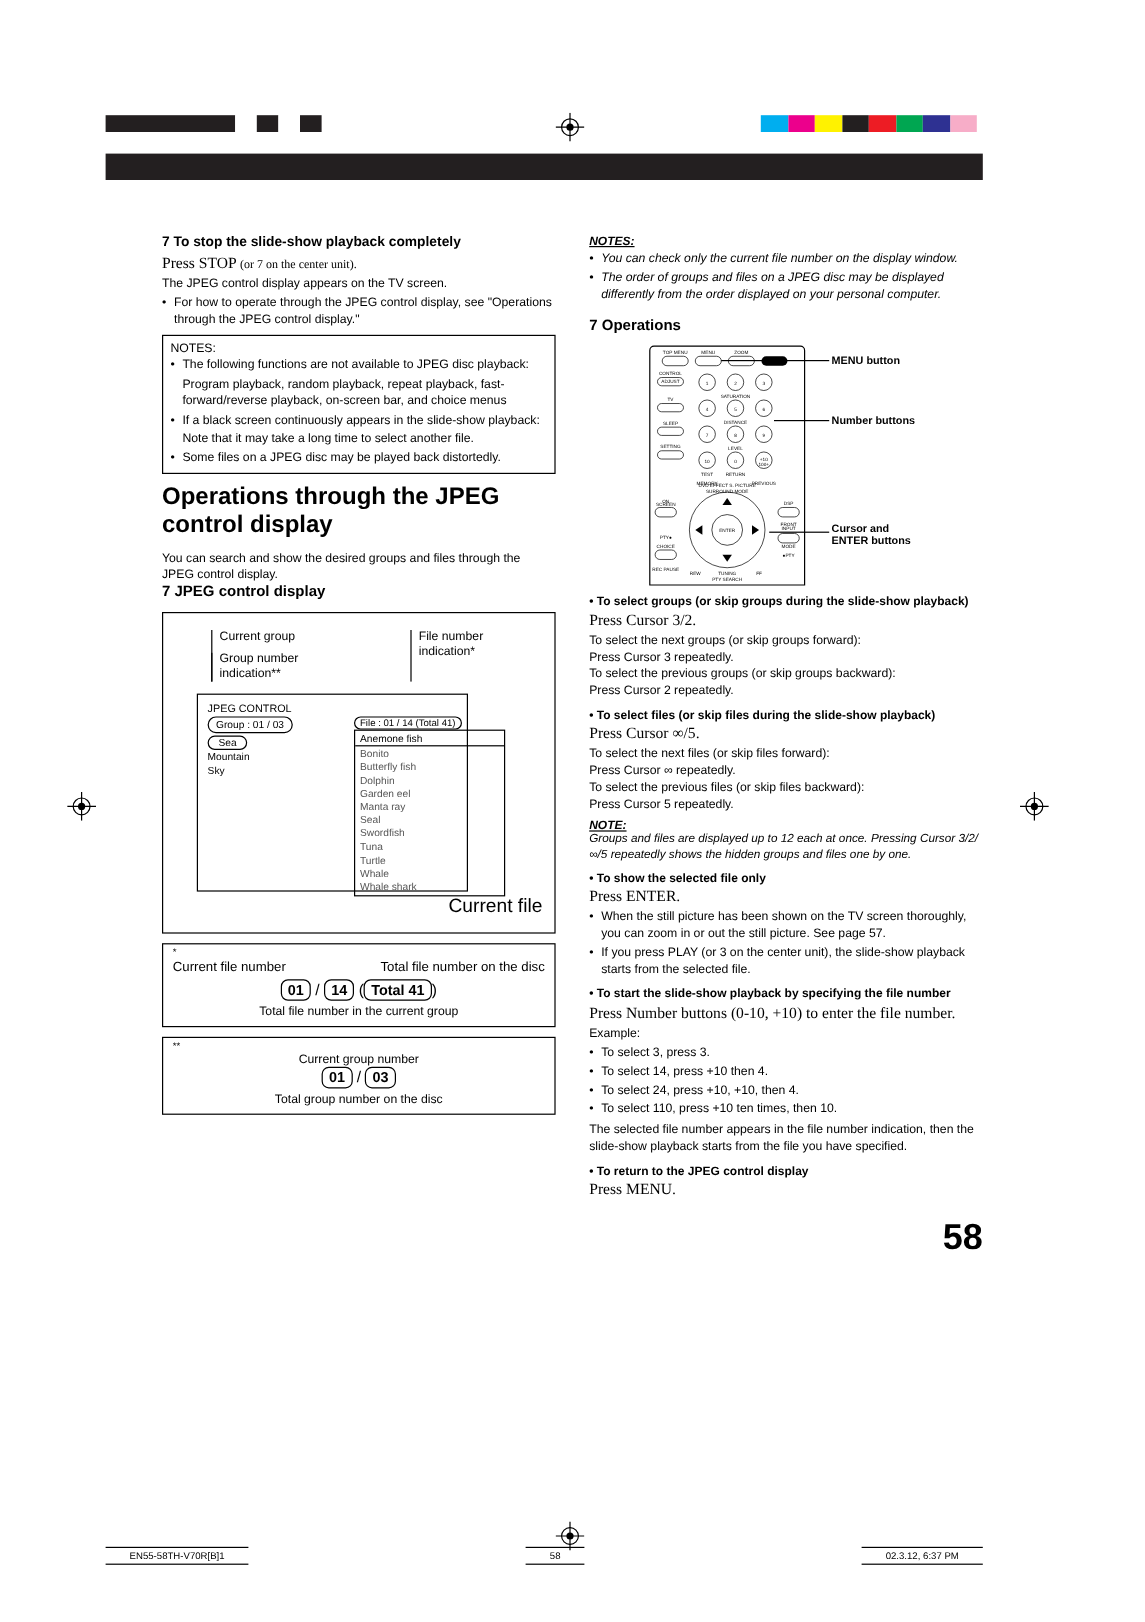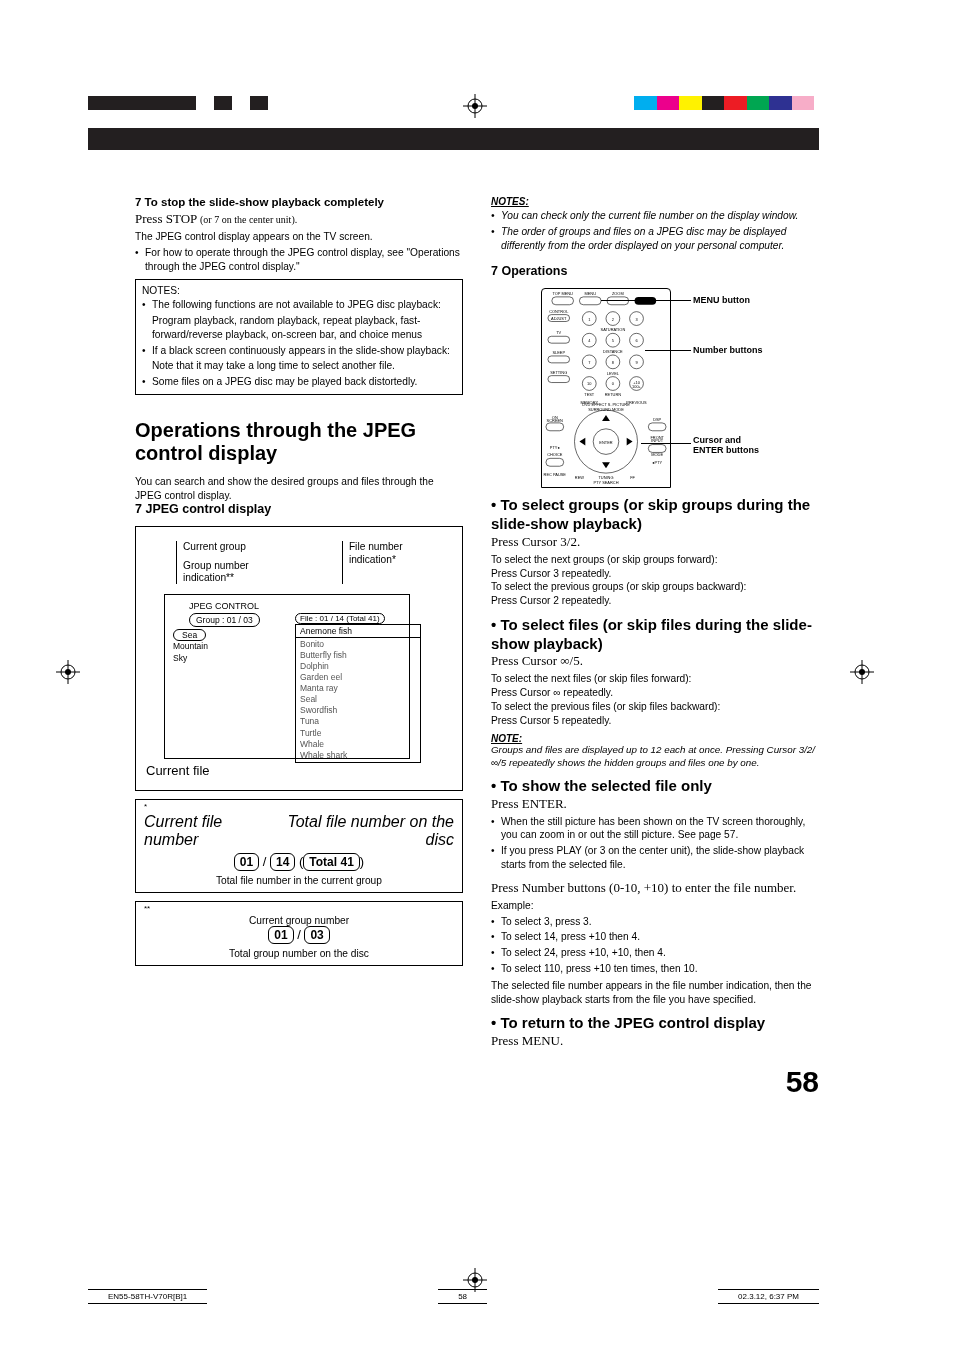--- a/index.html
+++ b/index.html
@@ -44,66 +44,66 @@
   .serif-action { font-family: Georgia, 'Times New Roman', serif; font-size: 13px; margin-bottom: 3px; }
   .serif-action .small { font-size: 10px; }
   .body-text { font-size: 10.2px; line-height: 1.35; }
   .notes-box { border: 0.75px solid #000; padding: 5px 6px; margin-top: 6px; }
   .notes-box .label { font-size: 10.2px; }
   ul.bullets { list-style: none; padding-left: 0; }
   ul.bullets > li { position: relative; padding-left: 10px; font-size: 10.2px; line-height: 1.35; margin-top: 2px; }
   ul.bullets > li::before { content: "•"; position: absolute; left: 0; top: 0; }
   .indent-block { font-size: 10.2px; line-height: 1.35; margin-left: 10px; margin-top: 2px; }
 
-  h2.section-title { font-size: 20px; font-weight: bold; line-height: 1.15; margin-top: 24px; margin-bottom: 10px; }
+  h2.section-title { font-size: 20px; font-weight: bold; line-height: 1.15; margin-top: 8px; margin-bottom: 10px; }
   .intro { font-size: 10.2px; line-height: 1.35; }
   .h-chapter { font-size: 12.5px; font-weight: bold; margin-bottom: 10px; }
 
   .jpeg-diagram { border: 0.75px solid #000; padding: 14px 10px 12px; margin-bottom: 8px; position: relative; }
   .diag-labels-row { display: flex; margin-left: 30px; margin-bottom: 10px; }
   .diag-label-group { font-size: 10.2px; line-height: 1.2; }
 
   .jpeg-panel {
     border: 0.75px solid #000;
-    width: 246px; height: 165px;
+    width: 226px; height: 165px;
     margin-left: 18px;
-    padding: 6px 24px;
+    padding: 6px 8px;
     position: relative;
     font-size: 8.5px;
   }
   .jpeg-panel .title { font-size: 9px; margin-bottom: 2px; }
   .group-hdr { border: 0.75px solid #000; border-radius: 7px; padding: 1px 6px; display: inline-block; font-size: 8.5px; }
   .group-hdr.ovl { background: #fff; }
   .sea-pill { border: 0.75px solid #000; border-radius: 7px; padding: 0 8px; display: inline-block; font-size: 8.5px; }
   .left-list { position: absolute; left: 8px; top: 34px; width: 100px; }
   .left-list div { font-size: 8.5px; line-height: 1.35; }
   .right-block { position: absolute; left: 130px; top: 18px; width: 126px; }
   .file-hdr { border: 0.75px solid #000; border-radius: 7px; padding: 0 4px; font-size: 8px; display: inline-block; white-space: nowrap; }
   .file-box { border: 0.75px solid #000; margin-top: 0; }
   .anem-row { border-bottom: 0.75px solid #000; padding: 1px 4px; font-size: 8.5px; }
   .file-list { padding: 1px 4px; }
   .file-list div { font-size: 8.5px; color: #555; line-height: 1.3; }
-  .cf-label { text-align: left; font-size: 13px; margin-top: 4px; }
+  .cf-label { text-align: right; font-size: 16px; margin-top: 4px; }
 
   .mini-box { border: 0.75px solid #000; padding: 10px 8px 6px; margin-bottom: 8px; }
   .mini-box .row-nums { text-align: center; font-size: 13px; font-family: Arial; }
   .rounded-num { border: 1px solid #000; border-radius: 6px; padding: 1px 5px; display: inline-block; font-weight: bold; font-size: 12px; }
   .mini-caption { text-align: center; font-size: 10.2px; margin-top: 4px; }
-  .mini-box .leader-label { font-size: 16px; font-style: italic; }
+  .mini-box .leader-label { font-size: 11px; }
 
   .notes-hdr { font-style: italic; font-weight: bold; font-size: 10px; text-decoration: underline; }
   .notes-list li { font-style: italic; font-size: 9.8px; line-height: 1.25; }
 
   .remote-diagram { position: relative; width: 220px; height: 200px; margin-left: 50px; margin-top: 2px; margin-bottom: 6px; }
   .remote-body { position: absolute; left: 0; top: 0; width: 130px; height: 200px; border: 0.75px solid #000; border-radius: 4px 4px 0 0; overflow: hidden; }
   .rlabel { position: absolute; font-size: 9px; font-weight: bold; white-space: nowrap; }
   .rline { position: absolute; height: 1px; background: #000; }
 
   .op-item { margin-top: 8px; }
-  .op-head { font-size: 15px; font-weight: bold; line-height: 1.25; }
+  .op-head { font-size: 10px; font-weight: bold; line-height: 1.25; }
   .op-sub { font-size: 10.2px; line-height: 1.35; }
   .note-single { font-style: italic; font-size: 9.8px; line-height: 1.25; }
 
   .page-num { font-size: 30px; font-weight: bold; text-align: right; margin-top: 16px; }
 
   .footer { position: absolute; bottom: 48px; left: 88px; right: 135px; display: flex; justify-content: space-between; font-size: 8px; color: #000; }
   .footer .seg { border-top: 1.5px solid #000; border-bottom: 1.5px solid #000; padding: 2px 20px; }
 
   svg.pad text { font-size: 4px; }
 </style>
@@ -392,20 +392,21 @@
     <div class="op-item">
       <div class="op-head">• To show the selected file only</div>
       <div class="serif-action">Press ENTER.</div>
       <ul class="bullets">
         <li>When the still picture has been shown on the TV screen thoroughly, you can zoom in or out the still picture. See page 57.</li>
         <li>If you press PLAY (or 3 on the center unit), the slide-show playback starts from the selected file.</li>
       </ul>
     </div>
 
     <div class="op-item">
+      <div class="op-head">• To start the slide-show playback by specifying the file number</div>
       <div class="serif-action" style="line-height:1.25">Press Number buttons (0-10, +10) to enter the file number.</div>
       <div class="op-sub">Example:</div>
       <ul class="bullets">
         <li>To select 3, press 3.</li>
         <li>To select 14, press +10 then 4.</li>
         <li>To select 24, press +10, +10, then 4.</li>
         <li>To select 110, press +10 ten times, then 10.</li>
       </ul>
       <div class="op-sub" style="margin-top:3px">The selected file number appears in the file number indication, then the slide-show playback starts from the file you have specified.</div>
     </div>

